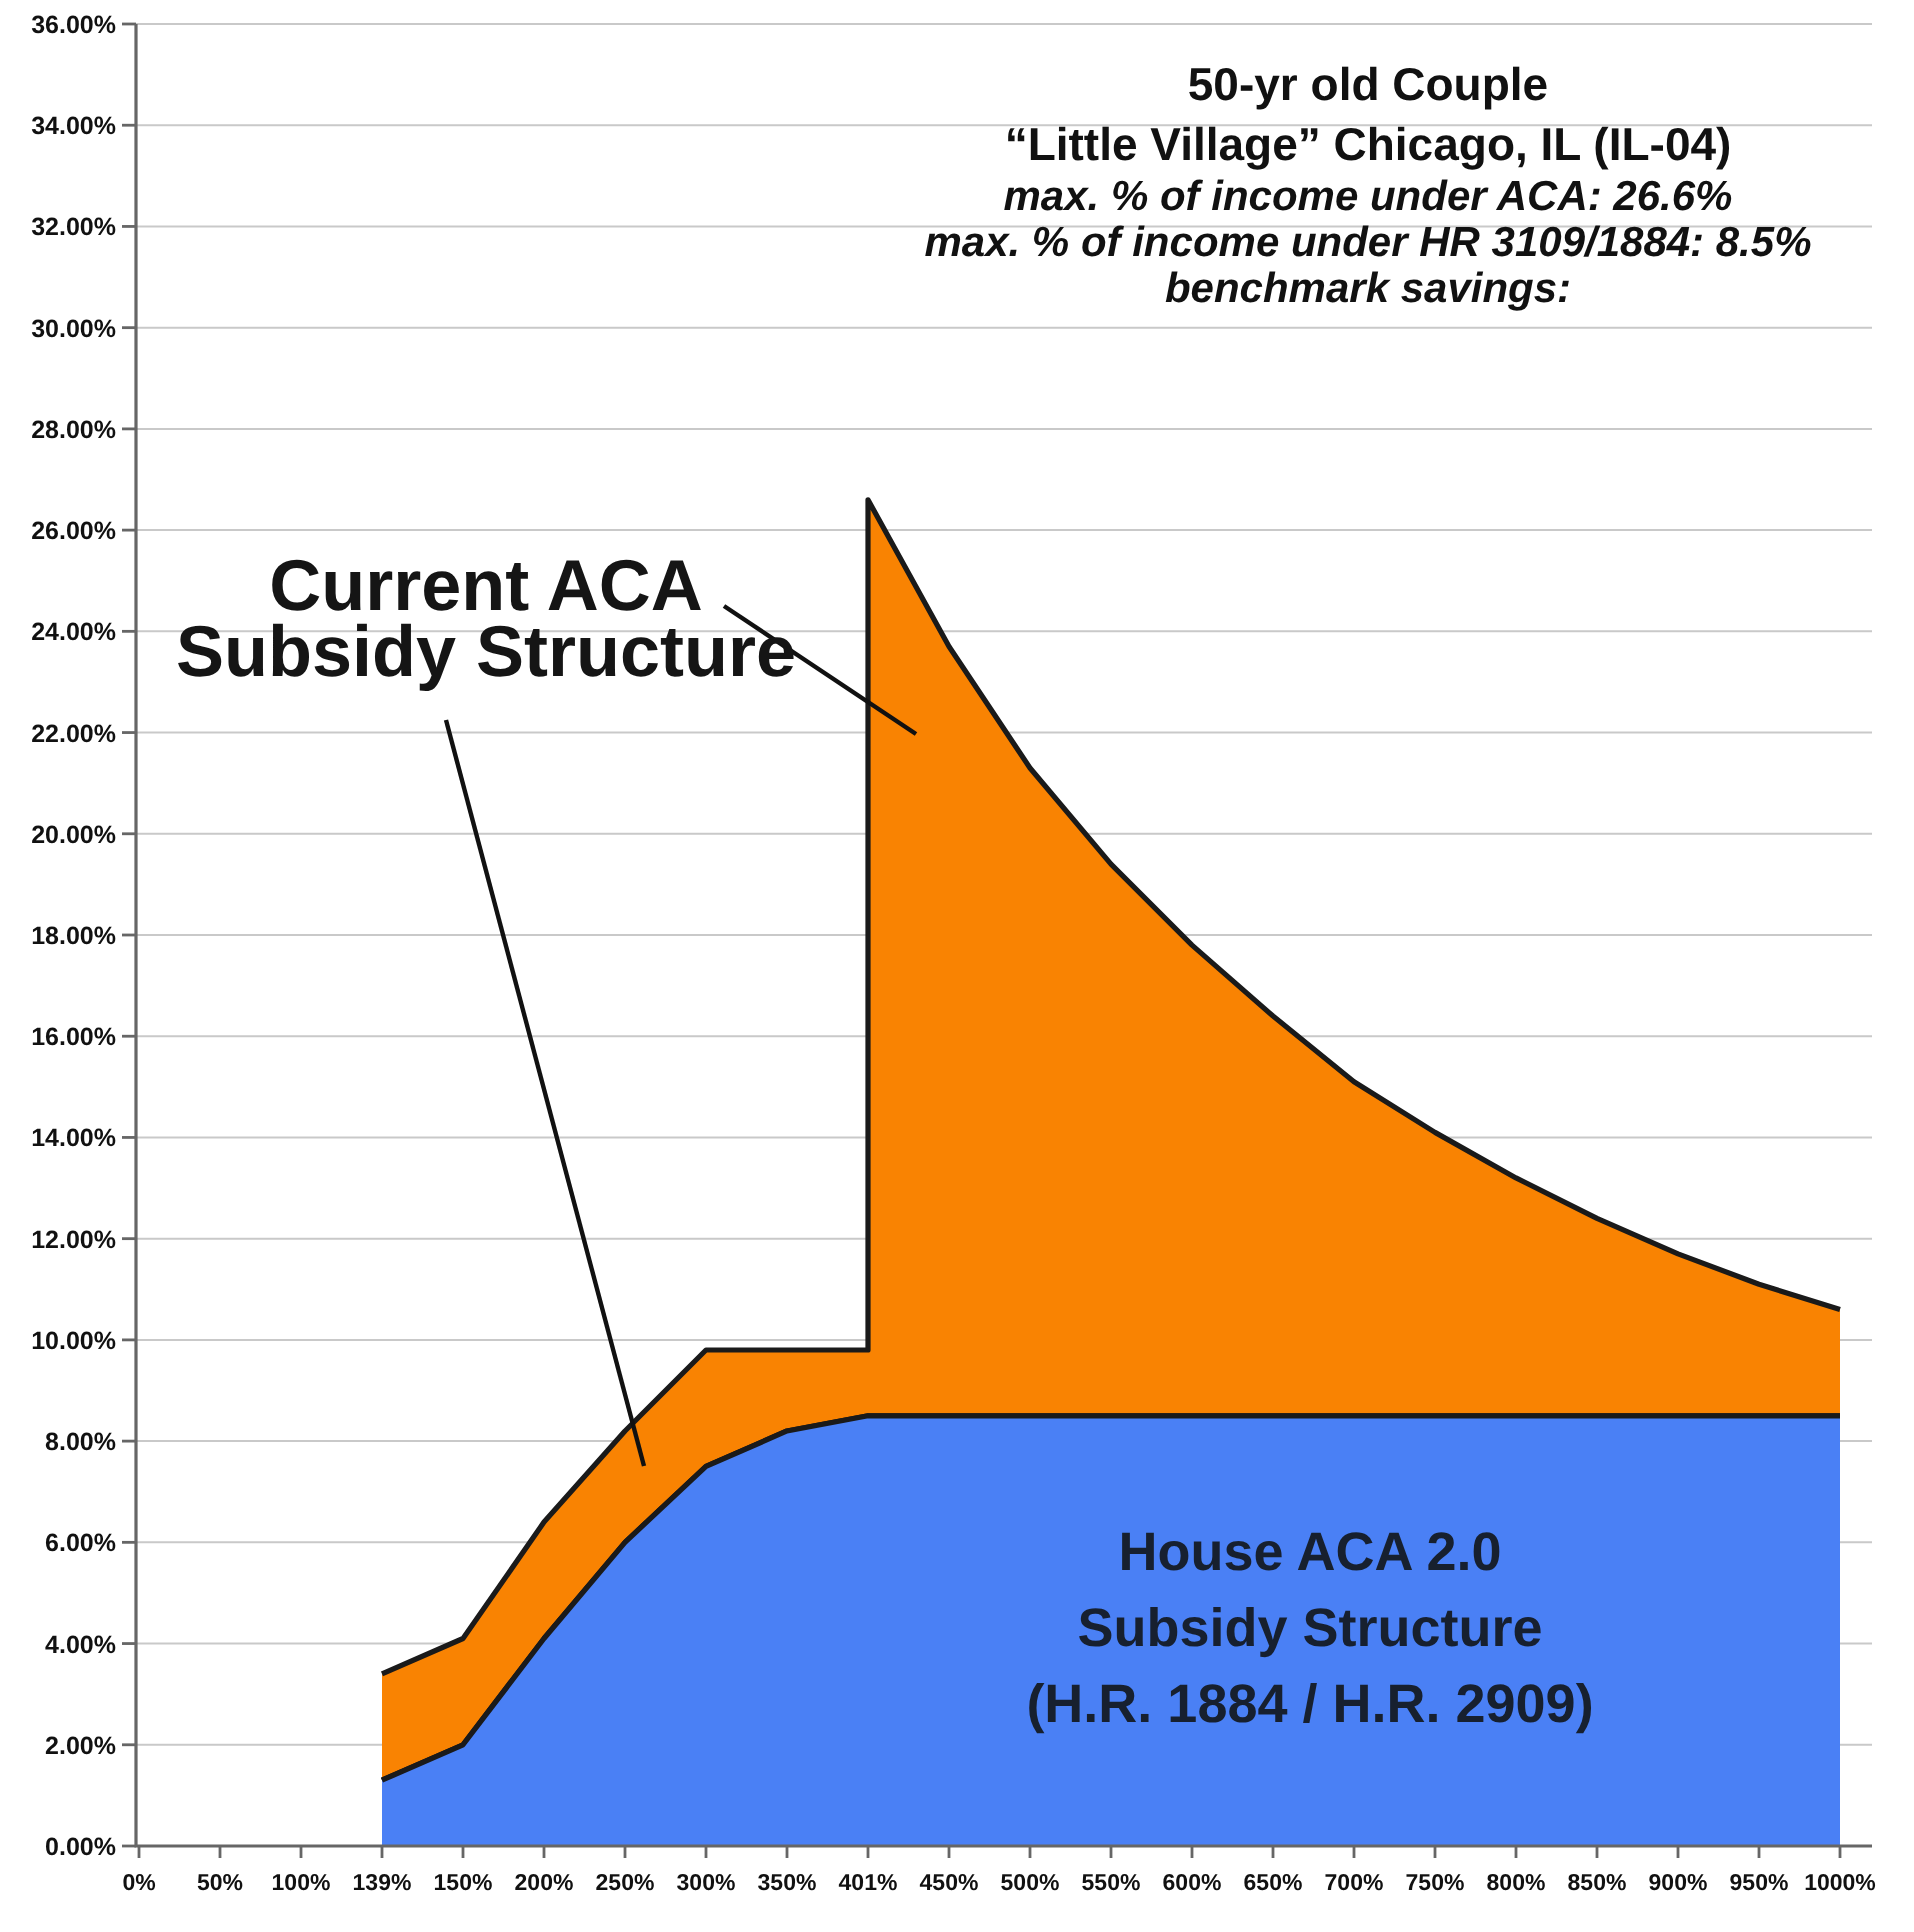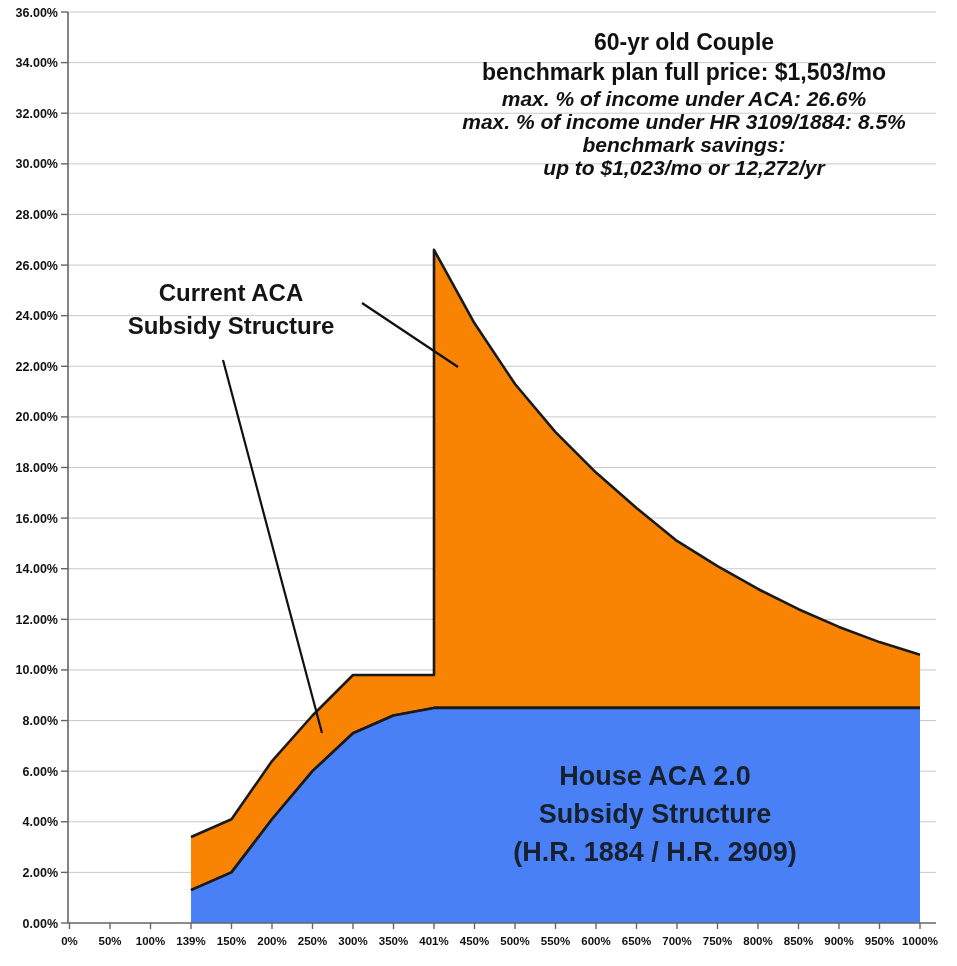--- a/index.html
+++ b/index.html
@@ -6,21 +6,21 @@
   .stage{
     position:relative;width:957px;height:966px;background:#ffffff;overflow:hidden;
     font-family:"Liberation Sans","DejaVu Sans",sans-serif;
   }
   #chart-svg{position:absolute;left:0;top:0;}
   .ax-label{font-weight:bold;fill:#111111;}
   .overlay{position:absolute;text-align:center;font-weight:bold;color:#111111;}
   .title-block{left:424px;top:27px;width:520px;}
   .t-lg{font-size:23px;line-height:30px;white-space:nowrap;}
   .t-sm{font-size:21px;line-height:23px;white-space:nowrap;font-style:italic;}
-  .aca-label{left:66px;top:276px;width:330px;font-size:24px;line-height:33px;color:#151515;}
+  .aca-label{left:78px;top:276px;width:330px;font-size:36px;line-height:33px;color:#151515;}
   .house-label{left:455px;top:757px;width:400px;font-size:27px;line-height:38px;color:#17202f;text-align:center;}
 </style>
 </head>
 <body>
 
 <div class="stage">
 
   <svg id="chart-svg" width="957" height="966" viewBox="0 0 957 966">
       <line x1="68" y1="872.3888888888889" x2="936" y2="872.3888888888889" stroke="#c9c9c9" stroke-width="1"></line>
       <line x1="68" y1="821.7777777777778" x2="936" y2="821.7777777777778" stroke="#c9c9c9" stroke-width="1"></line>
@@ -127,26 +127,25 @@
       <text x="839" y="945" text-anchor="middle" font-size="11.5" class="ax-label">900%</text>
       <line x1="879.5" y1="923" x2="879.5" y2="929" stroke="#666666" stroke-width="1.4"></line>
       <text x="879.5" y="945" text-anchor="middle" font-size="11.5" class="ax-label">950%</text>
       <line x1="920" y1="923" x2="920" y2="929" stroke="#666666" stroke-width="1.4"></line>
       <text x="920" y="945" text-anchor="middle" font-size="11.5" class="ax-label">1000%</text>
       <line x1="362" y1="303" x2="458" y2="367" stroke="#111111" stroke-width="2.2"></line>
       <line x1="223" y1="360" x2="322" y2="733" stroke="#111111" stroke-width="2.2"></line>
     </svg>
 
   <div class="overlay title-block">
-    <div class="t-lg">60-yr old Couple</div>
-    <div class="t-lg">benchmark plan full price: $1,503/mo</div>
+    <div class="t-lg">50-yr old Couple</div>
+    <div class="t-lg">“Little Village” Chicago, IL (IL-04)</div>
     <div class="t-sm">max. % of income under ACA: 26.6%</div>
     <div class="t-sm">max. % of income under HR 3109/1884: 8.5%</div>
     <div class="t-sm">benchmark savings:</div>
-    <div class="t-sm">up to $1,023/mo or 12,272/yr</div>
   </div>
 
   <div class="overlay aca-label">
     <div>Current ACA</div>
     <div>Subsidy Structure</div>
   </div>
 
   <div class="overlay house-label">
     <div>House ACA 2.0</div>
     <div>Subsidy Structure</div>

